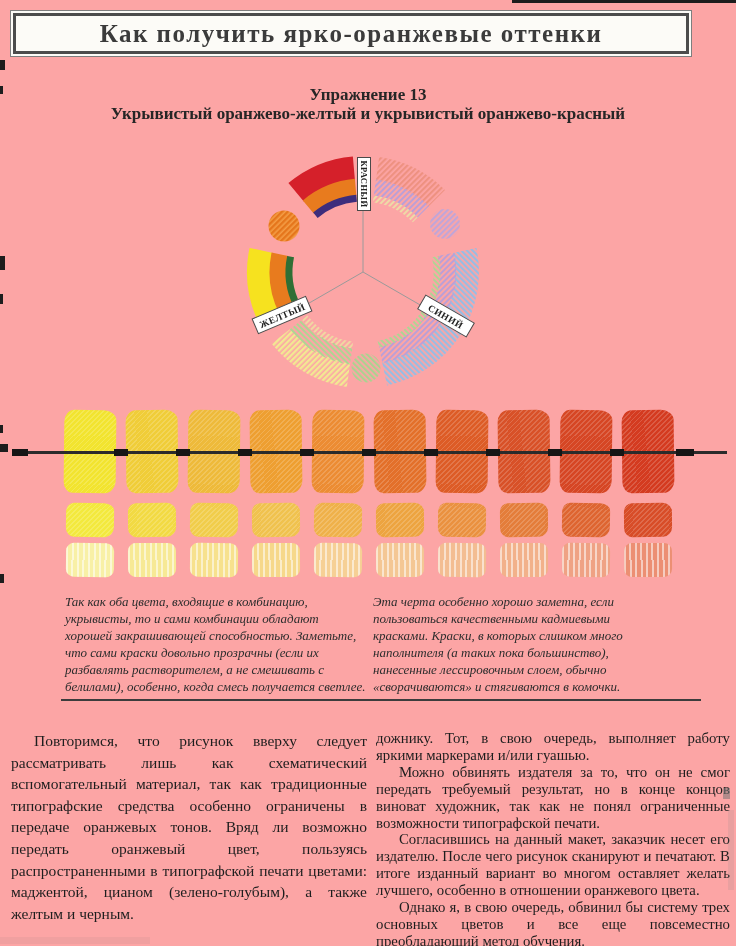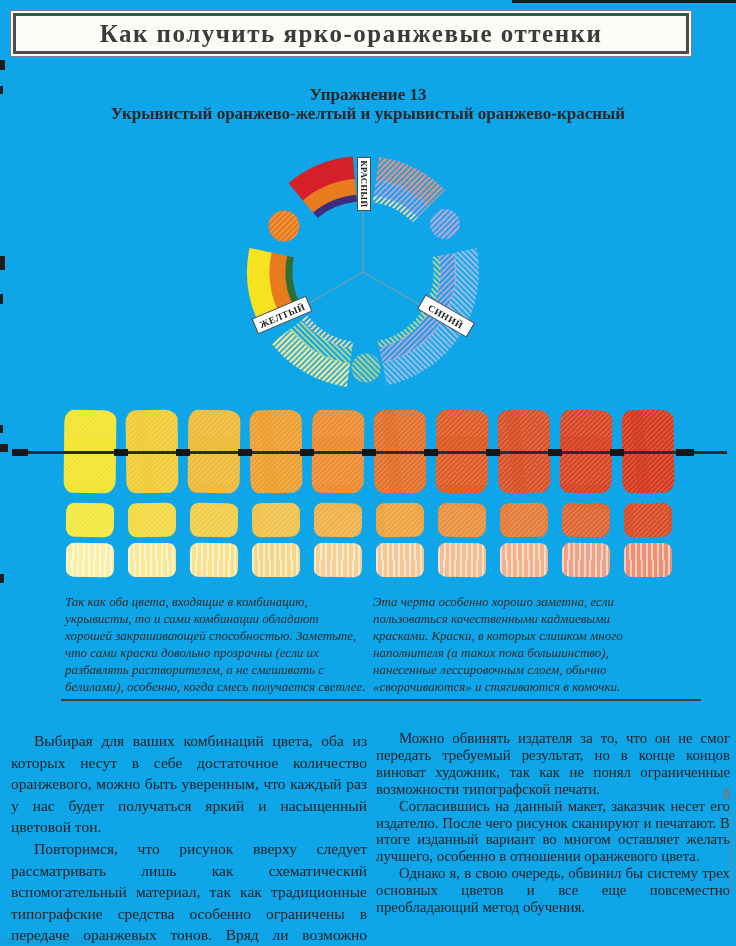--- a/index.html
+++ b/index.html
@@ -1,18 +1,18 @@
 <!DOCTYPE html>
 <html><head>
 <meta charset="utf-8">
 <style>
   html,body{margin:0;padding:0;background:#e8e8e8;}
   .page{
     position:relative;width:736px;height:946px;margin:0 auto;
-    background:#0ea5e9;overflow:hidden;
+    background:#fca5a5;overflow:hidden;
     font-family:"Liberation Serif","DejaVu Serif",serif;color:#1e1e1e;
   }
   
   .title-box{position:absolute;left:10px;top:10px;width:676px;border:1px solid #7e7e7e;padding:2px;background:#fcfbf7;}
   .title-box-inner{border:3px solid #4c4c4c;height:35px;display:flex;align-items:center;justify-content:center;}
   .title-text{font-size:25px;font-weight:bold;letter-spacing:1.5px;color:#3b3b3b;white-space:nowrap;}
   
   .exercise{position:absolute;left:0;top:85px;width:736px;text-align:center;color:#262626;}
   .exercise .l1{font-size:17px;font-weight:bold;line-height:19px;}
   .exercise .l2{font-size:17px;font-weight:bold;line-height:19px;}
@@ -196,24 +196,24 @@
     </div>
 
   <div class="captions">
     <div class="caption caption-left">Так как оба цвета, входящие в комбинацию, укрывисты, то и сами комбинации обладают хорошей закрашивающей способностью. Заметьте, что сами краски довольно прозрачны (если их разбавлять растворителем, а не смешивать с белилами), особенно, когда смесь получается светлее.</div>
     <div class="caption caption-right">Эта черта особенно хорошо заметна, если пользоваться качественными кадмиевыми красками. Краски, в которых слишком много наполнителя (а таких пока большинство), нанесенные лессировочным слоем, обычно «сворачиваются» и стягиваются в комочки.</div>
   </div>
 
   <div class="h-rule"></div>
 
   <div class="body-col body-left">
-      <p>Выбирая для ваших комбинаций цвета, оба из которых несут в себе достаточное количество оранжевого, можно быть уверенным, что каждый раз у нас будет получаться яркий и насыщенный цветовой тон.</p>
       <p>Повторимся, что рисунок вверху следует рассматривать лишь как схематический вспомогательный материал, так как традиционные типографские средства особенно ограничены в передаче оранжевых тонов. Вряд ли возможно передать оранжевый цвет, пользуясь распространенными в типографской печати цветами: маджентой, цианом (зелено-голубым), а также желтым и черным.</p>
     </div>
   <div class="body-col body-right">
+      <p class="no-indent">дожнику. Тот, в свою очередь, выполняет работу яркими маркерами и/или гуашью.</p>
       <p>Можно обвинять издателя за то, что он не смог передать требуемый результат, но в конце концов виноват художник, так как не понял ограниченные возможности типографской печати.</p>
       <p>Согласившись на данный макет, заказчик несет его издателю. После чего рисунок сканируют и печатают. В итоге изданный вариант во многом оставляет желать лучшего, особенно в отношении оранжевого цвета.</p>
       <p>Однако я, в свою очередь, обвинил бы систему трех основных цветов и все еще повсеместно преобладающий метод обучения.</p>
     </div>
 
   <div class="artifact" style="left:512px;top:0;width:224px;height:3px;"></div>
   <div class="artifact" style="left:0;top:60px;width:5px;height:10px;"></div>
   <div class="artifact" style="left:0;top:86px;width:3px;height:8px;"></div>
   <div class="artifact" style="left:0;top:256px;width:5px;height:14px;"></div>
   <div class="artifact" style="left:0;top:294px;width:3px;height:10px;"></div>

